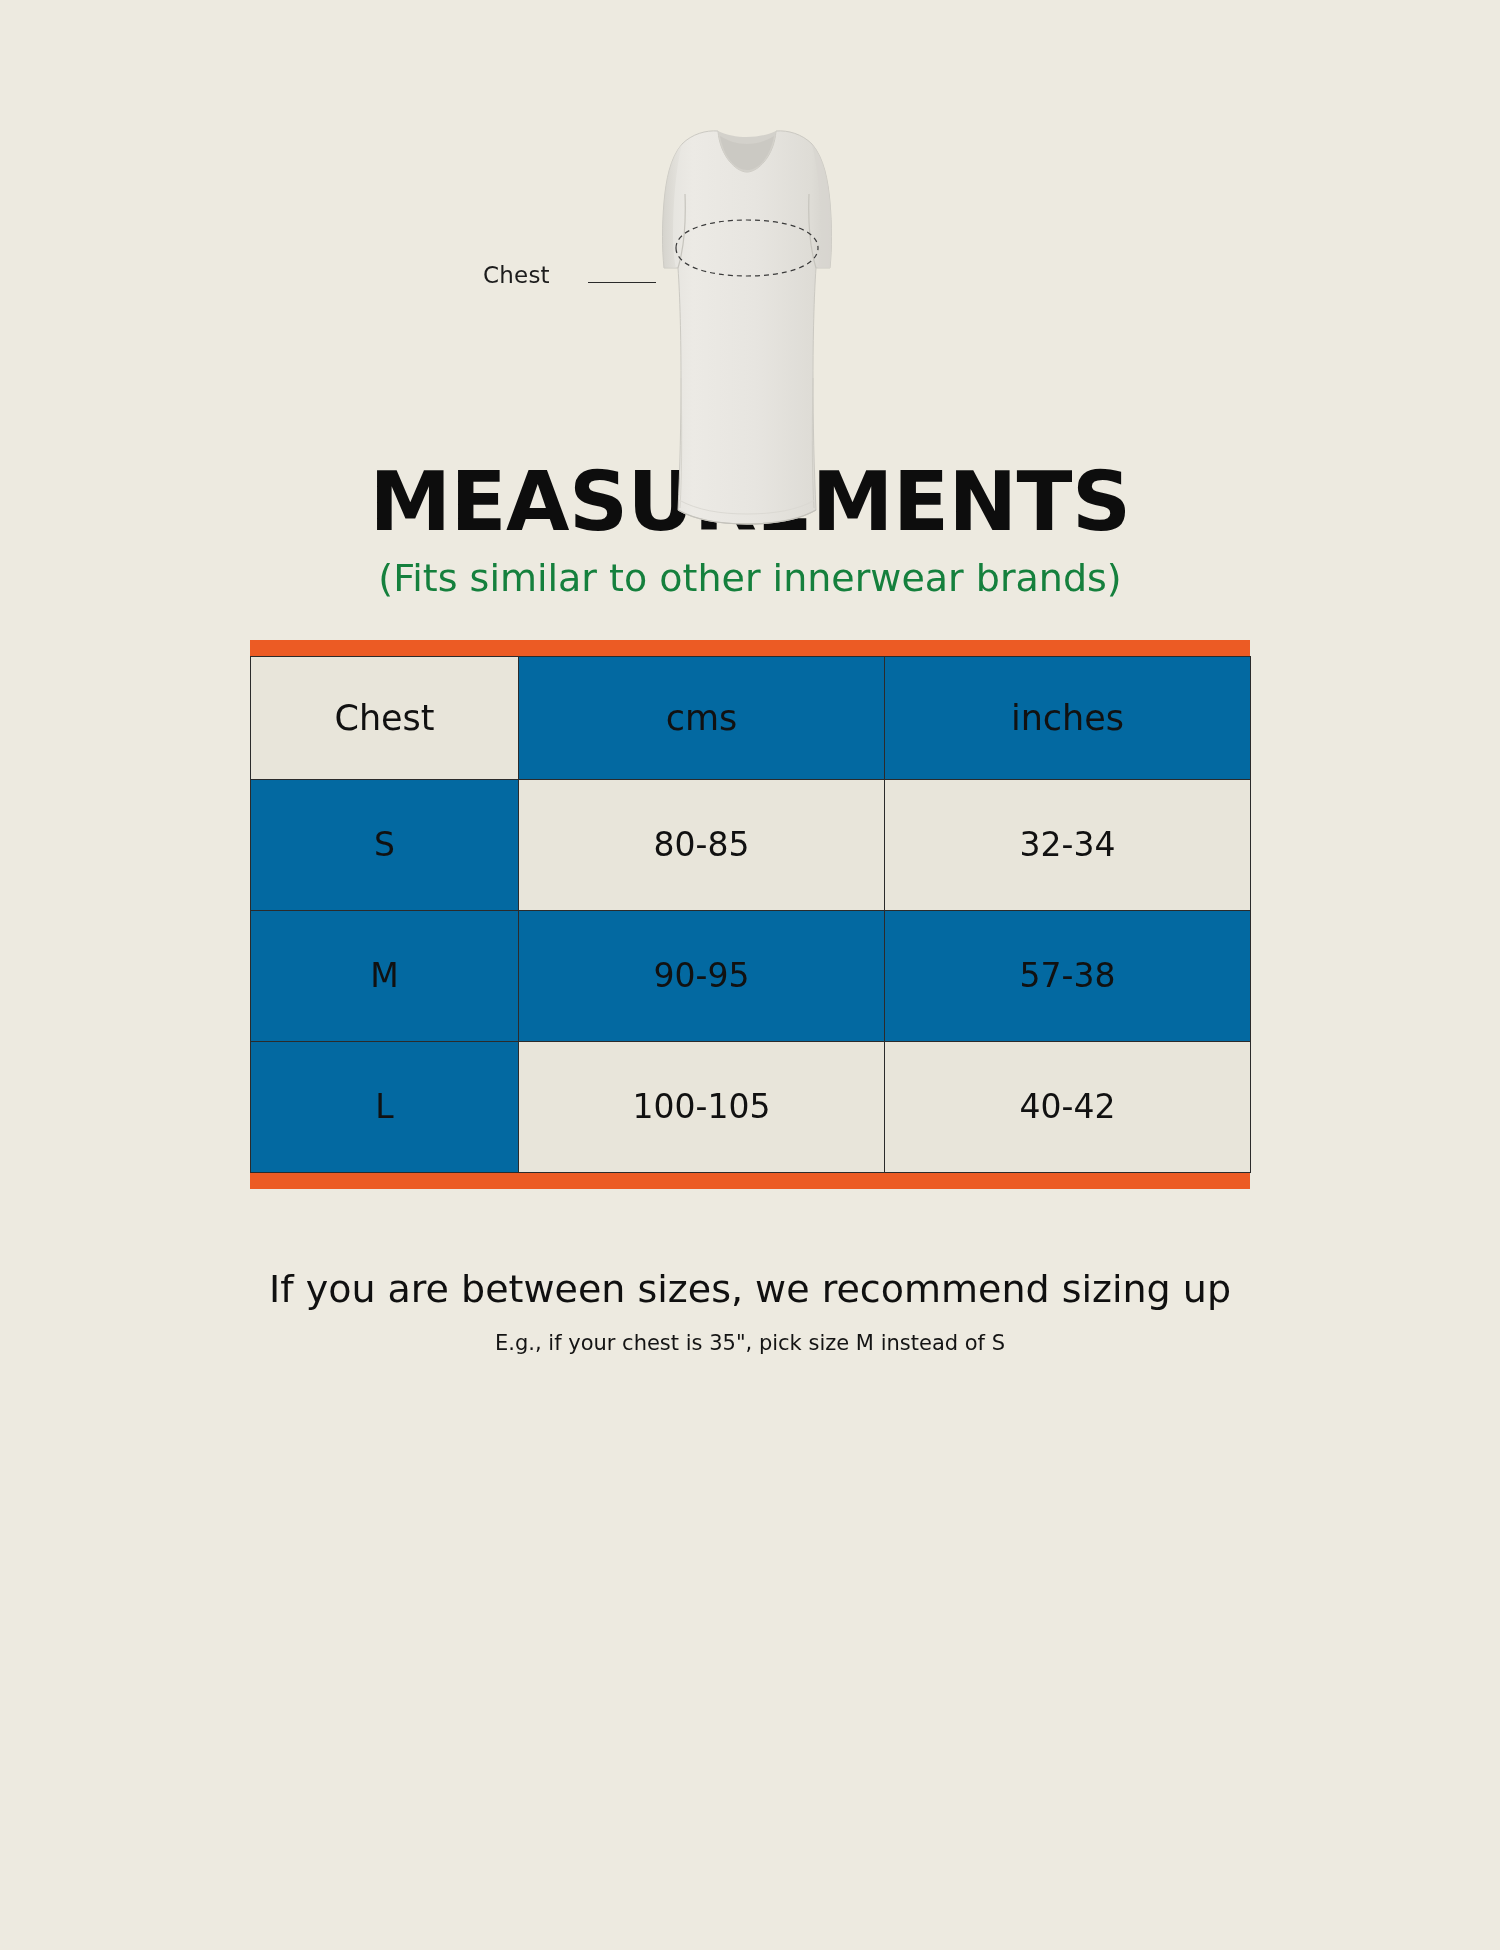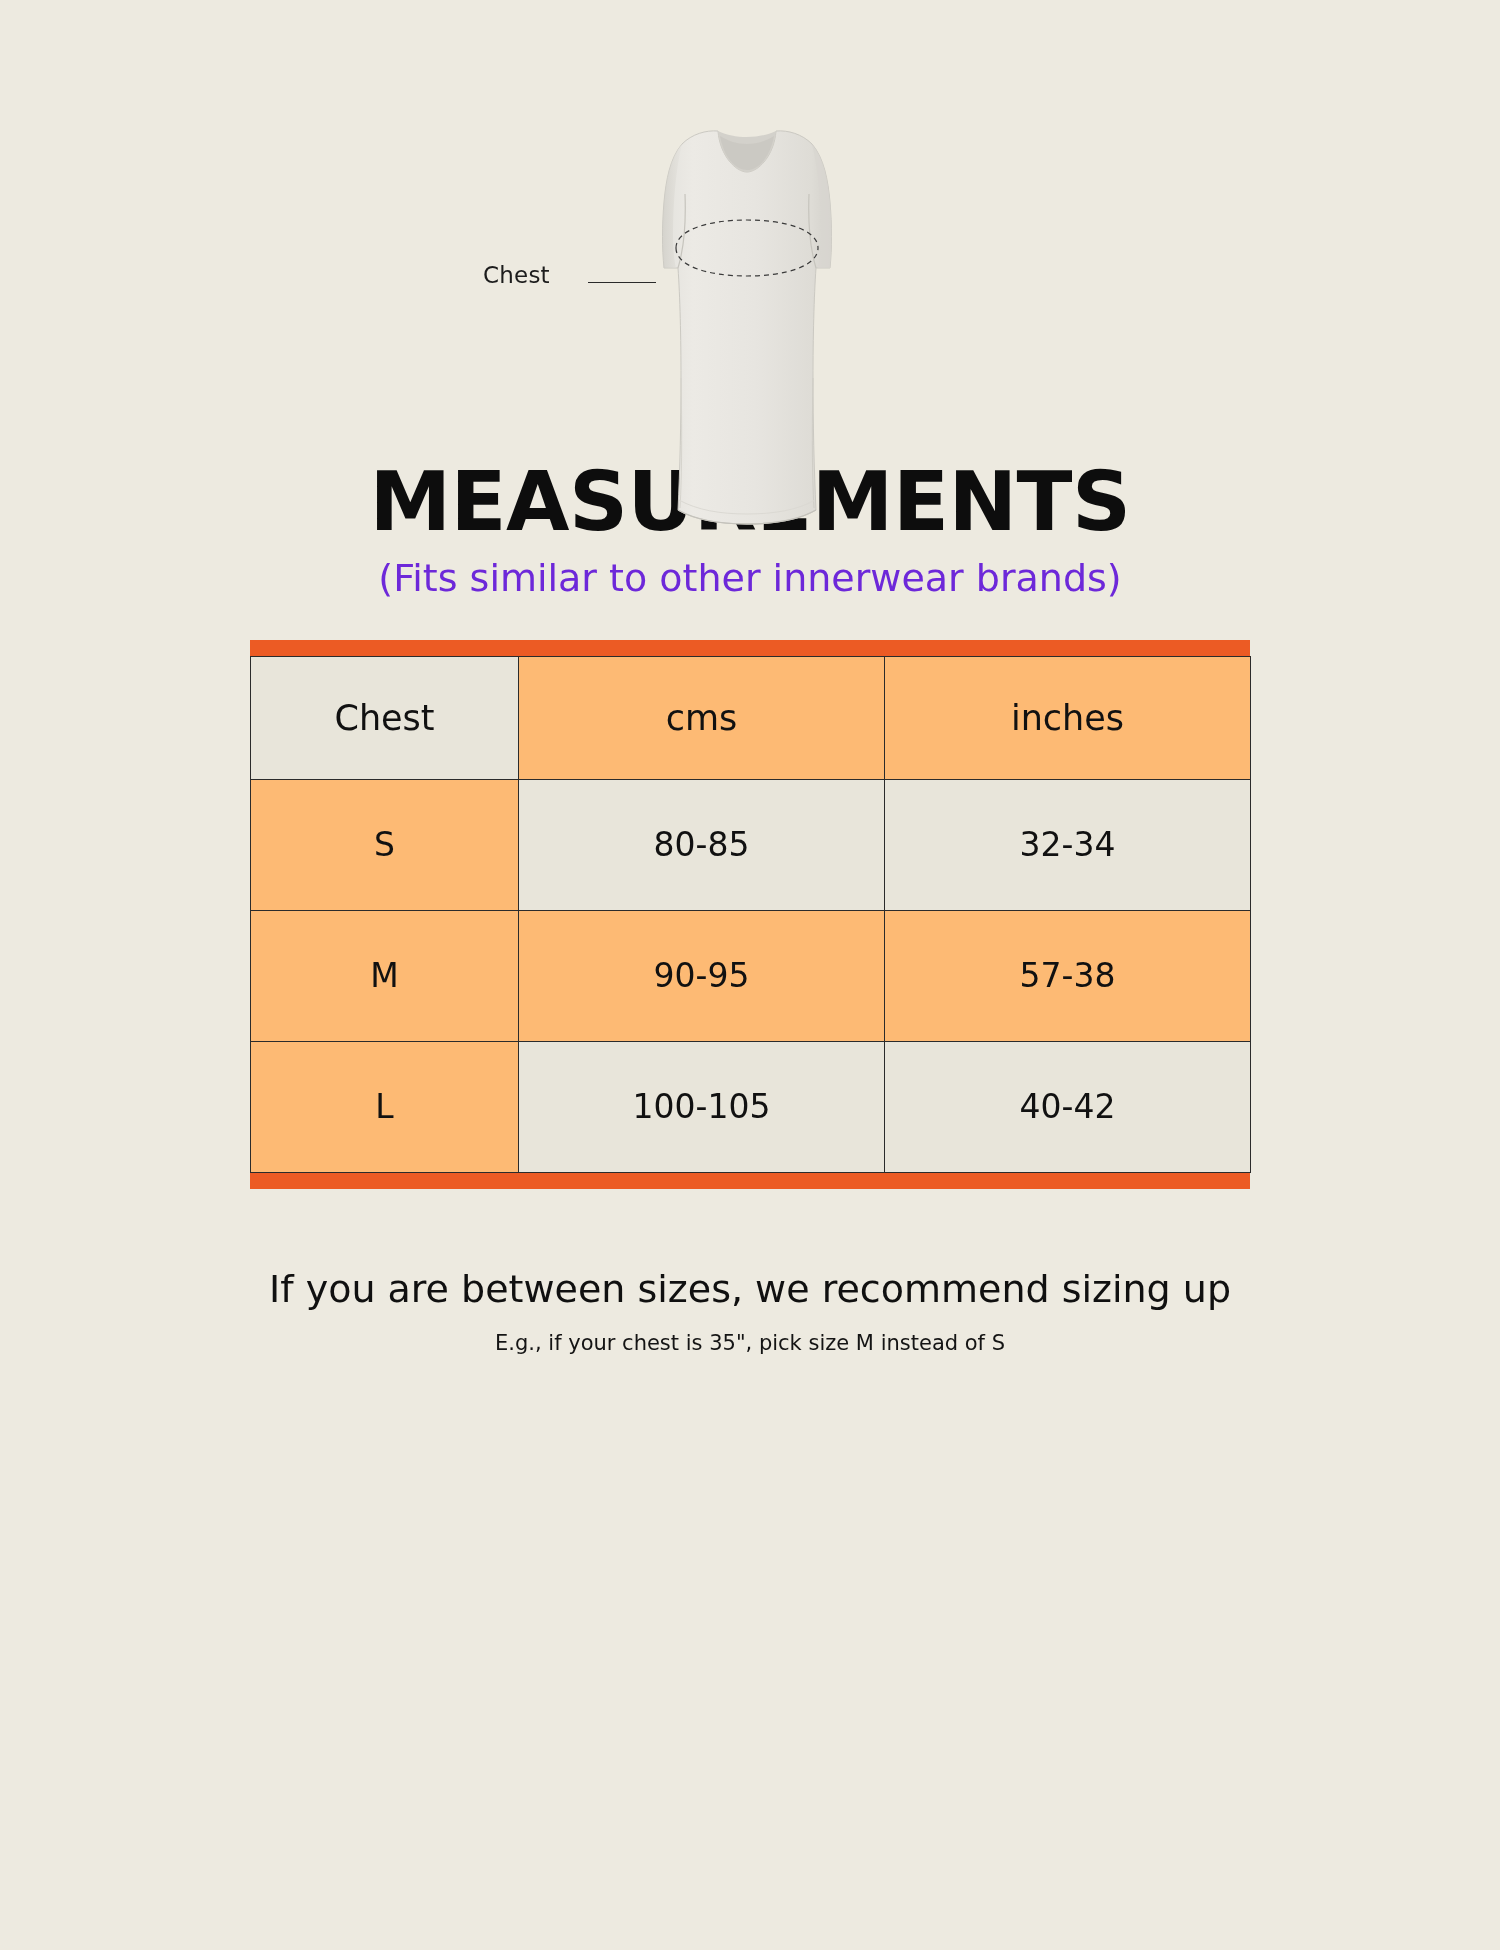--- a/index.html
+++ b/index.html
@@ -67,21 +67,21 @@
     font-weight: 700;
     letter-spacing: -0.5px;
     line-height: 1.02;
     margin: 0;
     color: #0d0d0d;
   }
   .sub-title {
     font-size: 38px;
     font-weight: 400;
     margin: 12px 0 0 0;
-    color: #6d28d9;
+    color: #15803d;
   }
 
   
   .table-wrap {
     margin: 40px auto 0 auto;
     width: 1000px;
   }
   .accent-bar {
     height: 16px;
     background: #ec5b24;
@@ -103,21 +103,21 @@
   }
   table.size-table thead th {
     font-size: 35px;
     height: 120px;
   }
   table.size-table col.c1 { width: 268px; }
   table.size-table col.c2 { width: 366px; }
   table.size-table col.c3 { width: 366px; }
 
   
-  .cell-light { background: #fdba74; }
+  .cell-light { background: #0369a1; }
   .cell-dark  { background: #e8e5da; }
 
   
   .footer-note {
     text-align: center;
     margin-top: 78px;
   }
   .note-main {
     font-size: 38px;
     color: #101010;

